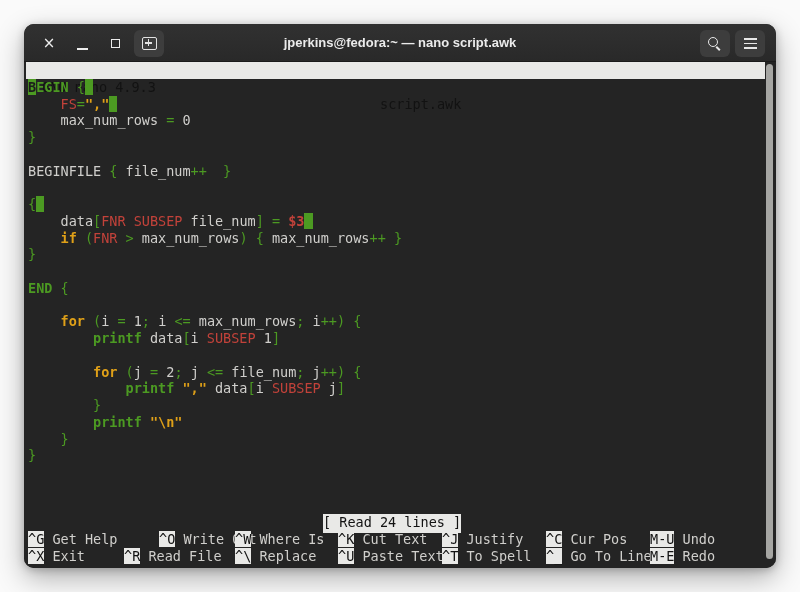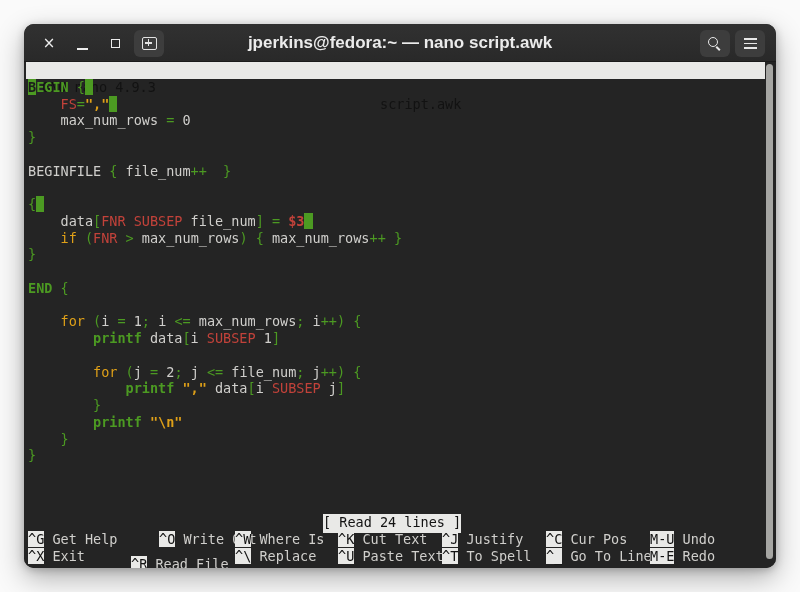--- a/index.html
+++ b/index.html
@@ -12,21 +12,21 @@
   body{width:800px;height:592px;background:#fafafa;font-family:"Liberation Sans",sans-serif;position:relative;overflow:hidden;}
 
   .window{position:absolute;left:24px;top:24px;width:752px;height:544px;border-radius:10px;
           overflow:hidden;background:var(--terminal-bg);
           box-shadow:0 10px 28px rgba(0,0,0,.30),0 2px 8px rgba(0,0,0,.22);}
 
   
   .titlebar{position:absolute;top:0;left:0;right:0;height:38px;
             background:linear-gradient(#313131,#292929);border-bottom:1px solid #1b1b1b;}
   .win-title{position:absolute;left:0;right:0;top:0;height:38px;line-height:38px;text-align:center;
-             color:#ebebeb;font-size:17px;font-weight:bold;}
+             color:#ebebeb;font-size:13px;font-weight:bold;}
   .tb-btn{position:absolute;display:flex;align-items:center;justify-content:center;cursor:default;}
   .tb-plain{width:22px;height:22px;top:8px;}
   .tb-boxed{width:30px;height:27px;top:6px;background:var(--btn-bg);border-radius:6px;}
   .glyph-close{color:#ededed;font-size:15px;line-height:15px;font-family:"DejaVu Sans",sans-serif;}
   .glyph-min{width:11px;height:2px;background:#ededed;margin-top:12px;}
   .glyph-max{width:9px;height:9px;border:1.5px solid #ededed;}
   .glyph-newtab{position:relative;width:15px;height:13px;border:1.5px solid #e3e3e3;border-radius:2px;}
   .glyph-newtab::before,.glyph-newtab::after{content:"";position:absolute;background:#e3e3e3;}
   .glyph-newtab::before{left:2.5px;top:4px;width:7px;height:1.6px;}
   .glyph-newtab::after{left:5.2px;top:1.3px;width:1.6px;height:7px;}
@@ -46,21 +46,21 @@
   .nano-version{position:absolute;left:16px;}
   .nano-filename{position:absolute;left:354px;}
 
   .code-area{position:absolute;top:16.75px;left:0;right:12px;}
   .line{height:16.75px;line-height:16.75px;white-space:pre;padding-left:4px;}
   .sg-t{color:var(--terminal-fg);}
   .sg-o{color:var(--green);}
   .sg-k{color:var(--green);font-weight:bold;text-align:right;}
   .sg-v{color:var(--red);}
   .sg-r{color:var(--red);font-weight:bold;}
-  .sg-f{color:var(--gold);font-weight:normal;}
+  .sg-f{color:var(--gold);font-weight:bold;}
   .sg-s{color:var(--gold);font-weight:bold;}
   .sg-c{background:var(--green);color:#1c1c1c;font-weight:bold;}
   .sg-w{background:var(--green);}
 
   .status-bar{position:absolute;top:452.25px;left:299px;height:19px;line-height:16.75px;
               background:var(--bar-bg);color:var(--bar-fg);white-space:pre;}
 
   .shortcut-row{position:absolute;left:0;right:0;height:16.75px;line-height:16.75px;}
   .shortcut-row-1{top:469px;}
   .shortcut-row-2{top:485.75px;}
@@ -140,21 +140,21 @@
         <span class="sc" style="left: 4px;"><span class="key">^G</span><span class="lbl"> Get Help</span></span>
         <span class="sc" style="left: 107px; padding-left: 28px;"><span class="key">^O</span><span class="lbl"> Write Out</span></span>
         <span class="sc" style="left: 211px;"><span class="key">^W</span><span class="lbl"> Where Is</span></span>
         <span class="sc" style="left: 314px;"><span class="key">^K</span><span class="lbl"> Cut Text</span></span>
         <span class="sc" style="left: 418px;"><span class="key">^J</span><span class="lbl"> Justify</span></span>
         <span class="sc" style="left: 522px;"><span class="key">^C</span><span class="lbl"> Cur Pos</span></span>
         <span class="sc" style="left: 626px;"><span class="key">M-U</span><span class="lbl"> Undo</span></span>
       </div>
     <div class="shortcut-row shortcut-row-2">
         <span class="sc" style="left: 4px;"><span class="key">^X</span><span class="lbl"> Exit</span></span>
-        <span class="sc" style="left: 107px; margin-top: 8px;"><span class="key">^R</span><span class="lbl"> Read File</span></span>
+        <span class="sc" style="left: 100px;"><span class="key">^R</span><span class="lbl"> Read File</span></span>
         <span class="sc" style="left: 211px;"><span class="key">^\</span><span class="lbl"> Replace</span></span>
         <span class="sc" style="left: 314px;"><span class="key">^U</span><span class="lbl"> Paste Text</span></span>
         <span class="sc" style="left: 418px;"><span class="key">^T</span><span class="lbl"> To Spell</span></span>
         <span class="sc" style="left: 522px;"><span class="key">^_</span><span class="lbl"> Go To Line</span></span>
         <span class="sc" style="left: 626px; text-align: right;"><span class="key">M-E</span><span class="lbl"> Redo</span></span>
       </div>
   </div>
 
   <div class="scrollbar"></div>
 </div>

